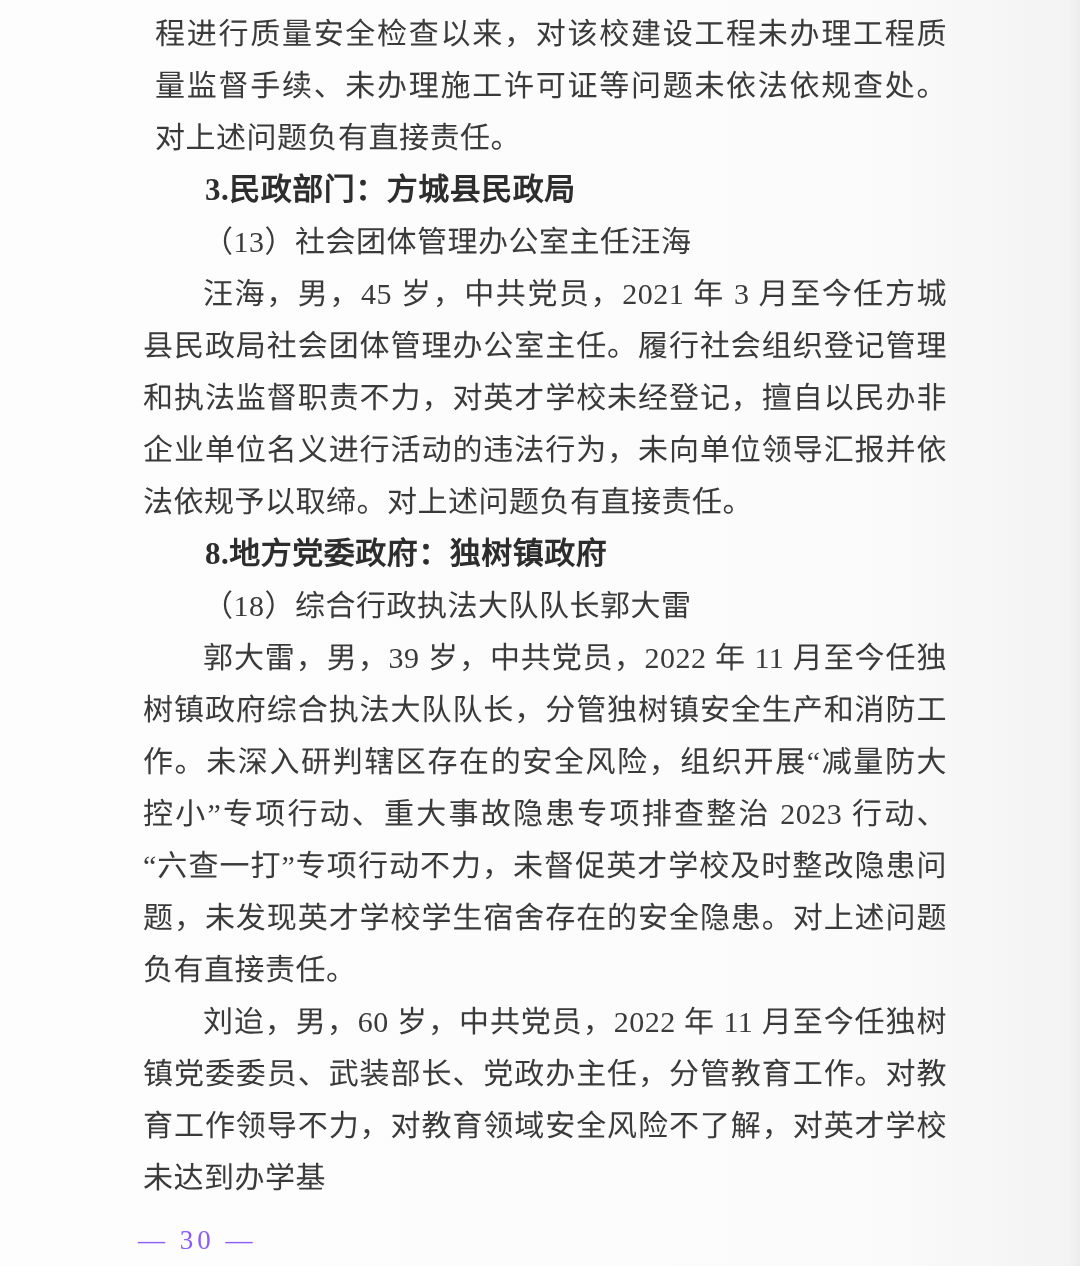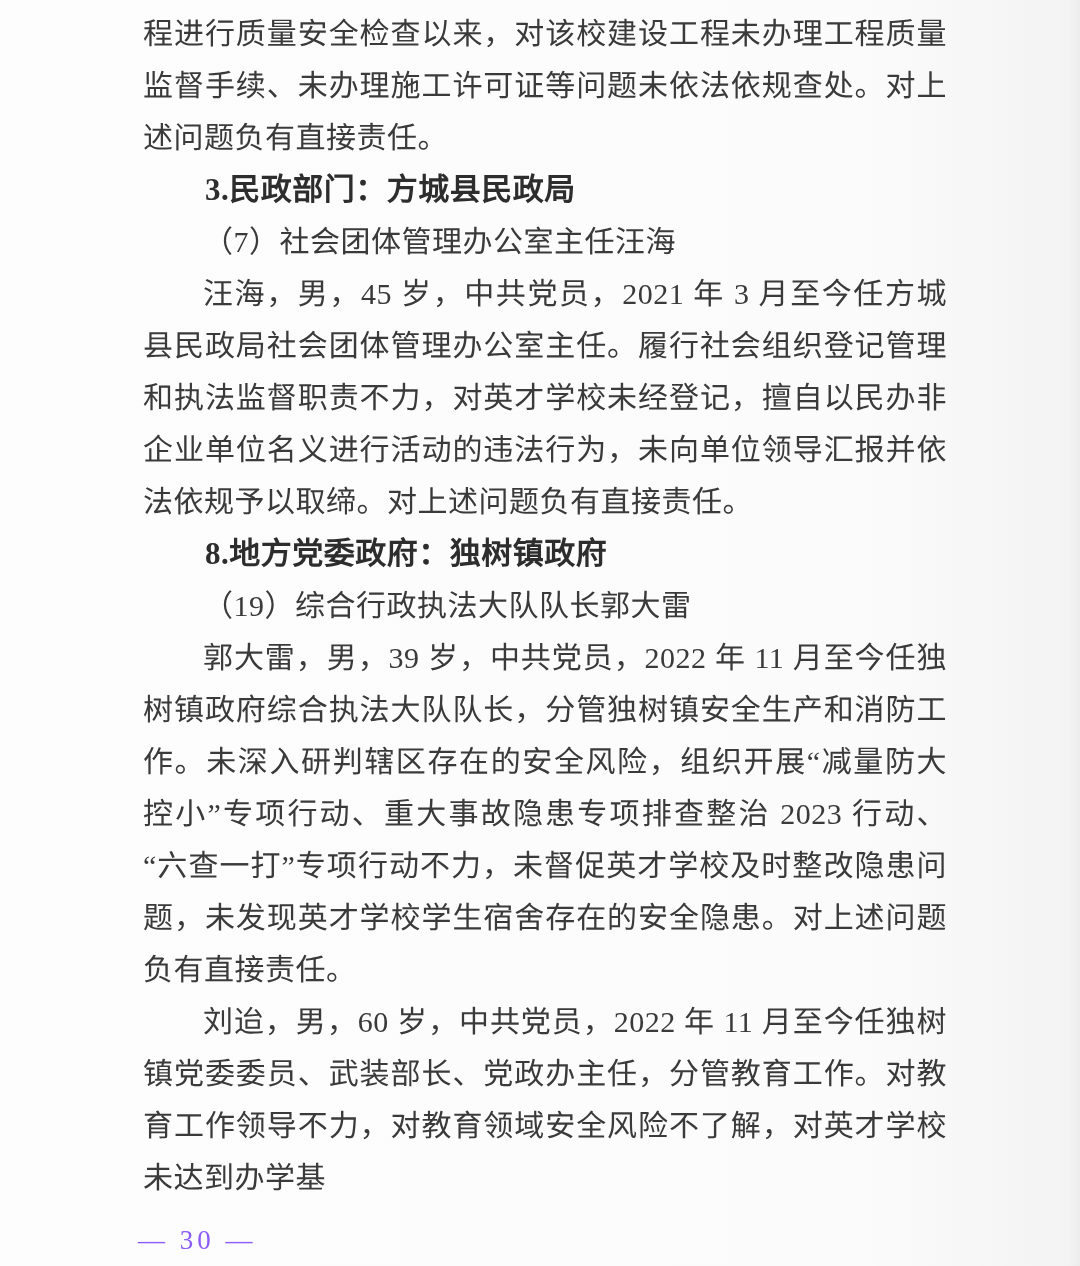--- a/index.html
+++ b/index.html
@@ -19,21 +19,21 @@
     top: 8px;
     width: 804px;
   }
   .block {
     font-size: 30px;
     line-height: 52px;
     text-align: justify;
     text-justify: inter-character;
     letter-spacing: 0.5px;
   }
-  .continuation { text-indent: 0; }
+  .continuation { text-indent: 0; margin-left: 12px; }
   .paragraph   { text-indent: 2em; font-family: Liberation Serif, serif; }
   .subheading  { text-indent: 2em; }
   .heading {
     text-indent: 2em;
     font-weight: bold;
     color: #2d2d2d;
     font-size: 31px;
   }
   .page-footer {
     position: absolute;
@@ -46,27 +46,27 @@
   }
 </style>
 </head>
 <body>
 
 <main class="page-body">
   <p class="block continuation">程进行质量安全检查以来，对该校建设工程未办理工程质量监督手续、未办理施工许可证等问题未依法依规查处。对上述问题负有直接责任。</p>
 
   <h2 class="block heading">3.民政部门：方城县民政局</h2>
 
-  <p class="block subheading">（7）社会团体管理办公室主任汪海</p>
+  <p class="block subheading">（13）社会团体管理办公室主任汪海</p>
 
   <p class="block paragraph">汪海，男，45 岁，中共党员，2021 年 3 月至今任方城县民政局社会团体管理办公室主任。履行社会组织登记管理和执法监督职责不力，对英才学校未经登记，擅自以民办非企业单位名义进行活动的违法行为，未向单位领导汇报并依法依规予以取缔。对上述问题负有直接责任。</p>
 
   <h2 class="block heading">8.地方党委政府：独树镇政府</h2>
 
-  <p class="block subheading">（19）综合行政执法大队队长郭大雷</p>
+  <p class="block subheading">（18）综合行政执法大队队长郭大雷</p>
 
   <p class="block paragraph">郭大雷，男，39 岁，中共党员，2022 年 11 月至今任独树镇政府综合执法大队队长，分管独树镇安全生产和消防工作。未深入研判辖区存在的安全风险，组织开展“减量防大控小”专项行动、重大事故隐患专项排查整治 2023 行动、“六查一打”专项行动不力，未督促英才学校及时整改隐患问题，未发现英才学校学生宿舍存在的安全隐患。对上述问题负有直接责任。</p>
 
 
   <p class="block paragraph">刘迨，男，60 岁，中共党员，2022 年 11 月至今任独树镇党委委员、武装部长、党政办主任，分管教育工作。对教育工作领导不力，对教育领域安全风险不了解，对英才学校未达到办学基</p>
 </main>
 
 <div class="page-footer">— 30 —</div>
 
 </body></html>

